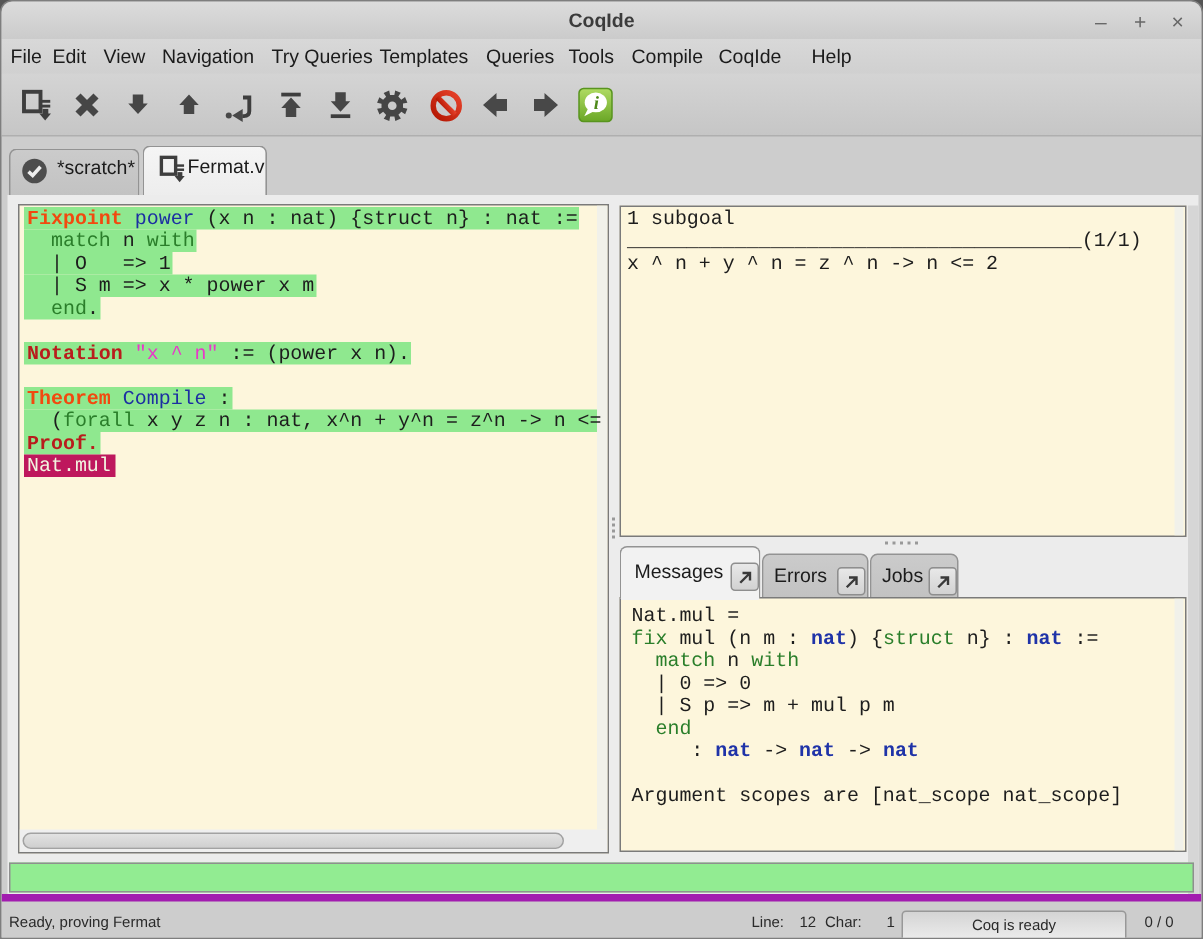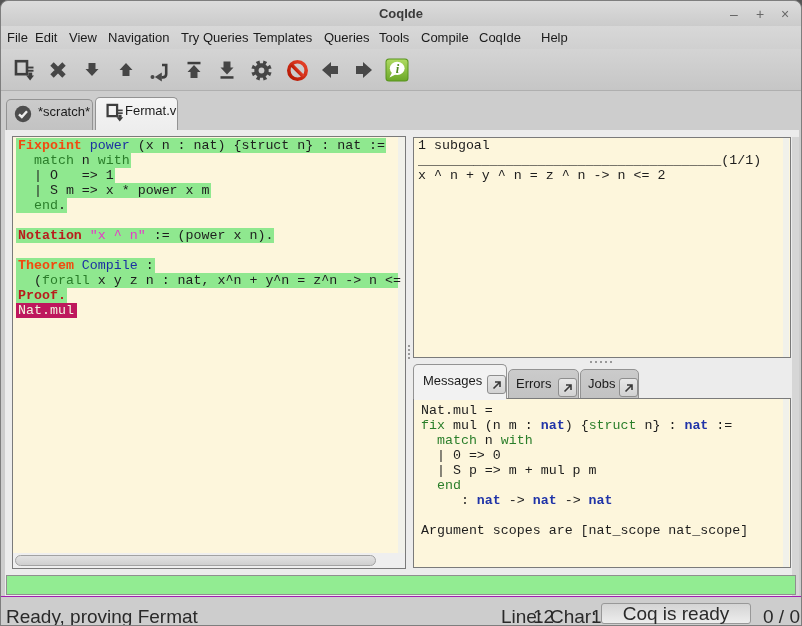--- a/index.html
+++ b/index.html
@@ -63,21 +63,21 @@
 #mtab1 { left:412px; top:363px; width:94px; height:35px; background:#F2F2F2; border-bottom:none; z-index:2; }
 #mtab2 { left:507px; top:368px; width:71px; height:30px; background:linear-gradient(#CBCBCB,#C2C2C2); }
 #mtab3 { left:579px; top:368px; width:59px; height:30px; background:linear-gradient(#CBCBCB,#C2C2C2); }
 .popbtn { position:absolute; width:19px; height:19px; border:1px solid #8E8E8E; border-radius:3px;
   background:linear-gradient(#E8E8E8,#D2D2D2); }
 .popbtn svg { position:absolute; left:3px; top:3px; }
 
 #prog { position:absolute; left:5px; top:574px; width:790px; height:20px;
   border:1px solid #8F8F8F; background:#92EC92; }
 #status { position:absolute; left:0; top:595px; width:100%; height:31px;
-  background:#CDCDCD; border-top:1px solid #a21caf; font-size:19px; color:#2A2A2A; }
+  background:#CDCDCD; border-top:5px solid #a21caf; font-size:10px; color:#2A2A2A; }
 #status span { position:absolute; top:9px; }
 #coqready { position:absolute; left:600px; top:6px; width:150px; height:21px;
   border:1px solid #989898; border-radius:3px; background:linear-gradient(#D4D4D4,#EDEDED);
   text-align:center; line-height:19px; }
 </style></head>
 <body>
 <div id="win">
   <div id="title">
     <div class="t">CoqIde</div>
     <span class="wbtn" style="left:729px;">–</span>

